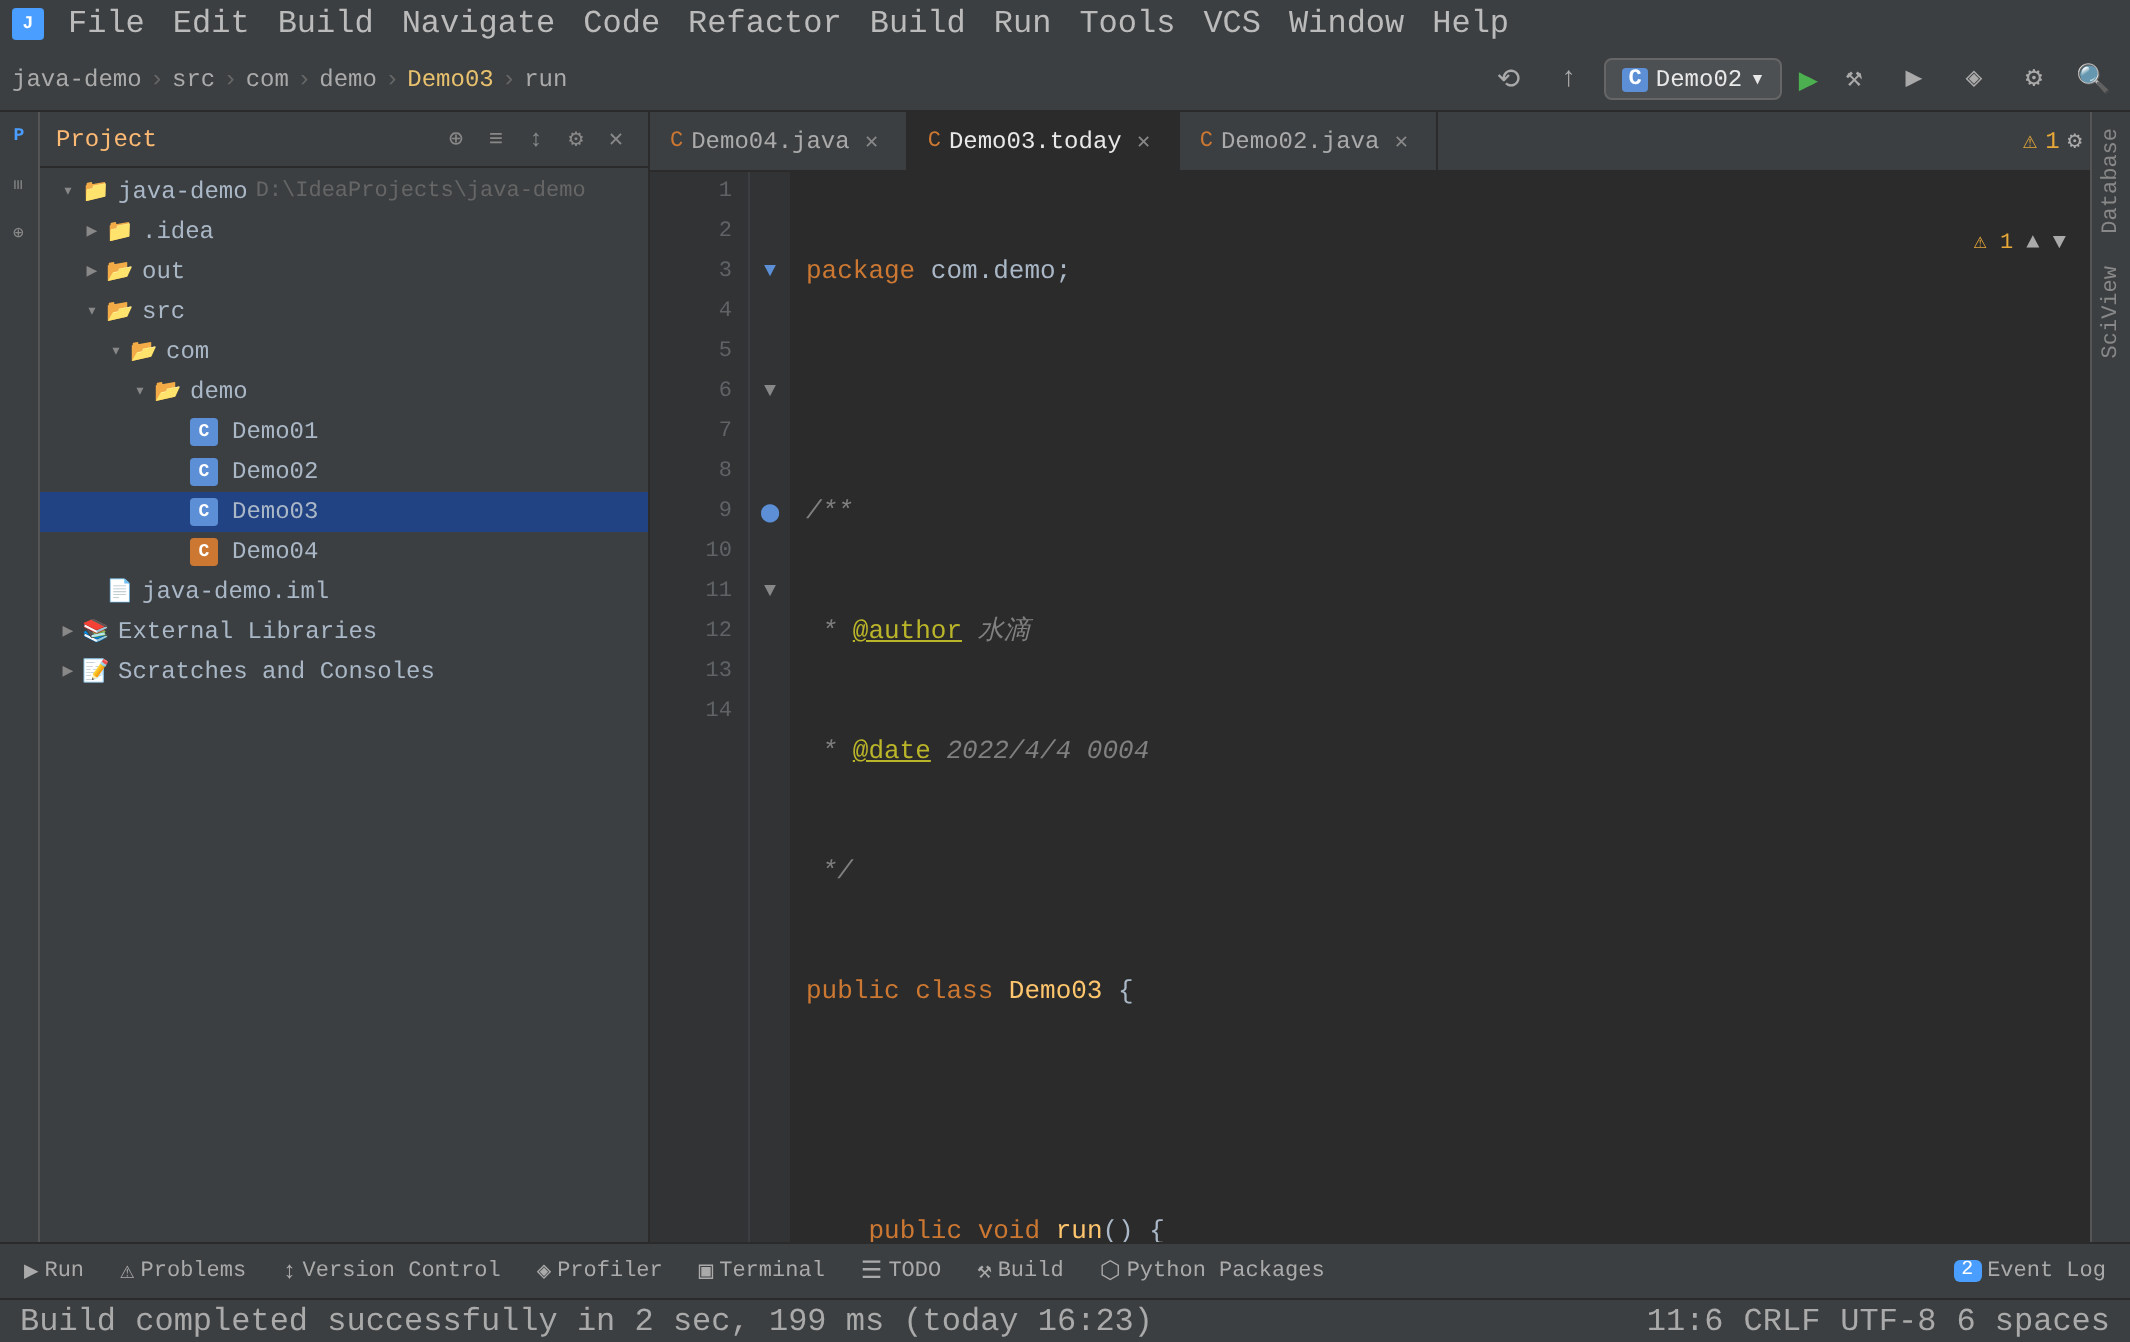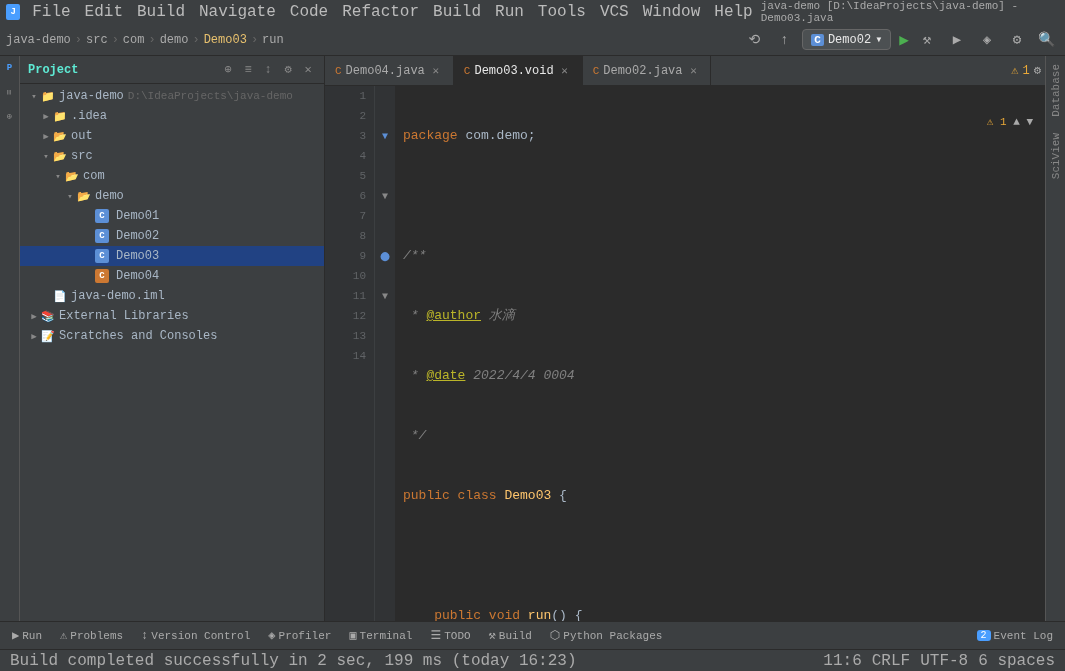--- a/index.html
+++ b/index.html
@@ -139,22 +139,22 @@
       display: flex;
       align-items: center;
       padding: 4px 8px;
       background: #3c3f41;
       border-bottom: 1px solid #2b2b2b;
       gap: 4px;
       height: 28px;
     }
     .panel-title {
       font-size: 12px;
-      color: #5eead4;
-      font-weight: bold;
+      color: #fdba74;
+      font-weight: normal;
       flex: 1;
     }
     .panel-icon-btn {
       width: 16px;
       height: 16px;
       display: flex;
       align-items: center;
       justify-content: center;
       cursor: pointer;
       color: #888;
@@ -398,21 +398,20 @@
   <span class="menu-item">Build</span>
   <span class="menu-item">Navigate</span>
   <span class="menu-item">Code</span>
   <span class="menu-item">Refactor</span>
   <span class="menu-item">Build</span>
   <span class="menu-item">Run</span>
   <span class="menu-item">Tools</span>
   <span class="menu-item">VCS</span>
   <span class="menu-item">Window</span>
   <span class="menu-item">Help</span>
-  <span class="menu-right">java-demo [D:\IdeaProjects\java-demo] - Demo03.java</span>
 </div>
 
 <div class="toolbar">
   <div class="breadcrumb">
     <span>java-demo</span>
     <span class="sep">›</span>
     <span>src</span>
     <span class="sep">›</span>
     <span>com</span>
     <span class="sep">›</span>
@@ -563,21 +562,21 @@
   <div class="editor-area">
 
     <div class="tabs-bar">
       <div class="tab">
         <span class="tab-icon-java">C</span>
         <span>Demo04.java</span>
         <span class="tab-close">✕</span>
       </div>
       <div class="tab active">
         <span class="tab-icon-java">C</span>
-        <span>Demo03.void</span>
+        <span>Demo03.today</span>
         <span class="tab-close">✕</span>
       </div>
       <div class="tab">
         <span class="tab-icon-java">C</span>
         <span>Demo02.java</span>
         <span class="tab-close">✕</span>
       </div>
       <div class="tabs-right">
         <span style="color:#e8a838;">⚠</span>
         <span style="color:#e8a838;">1</span>

